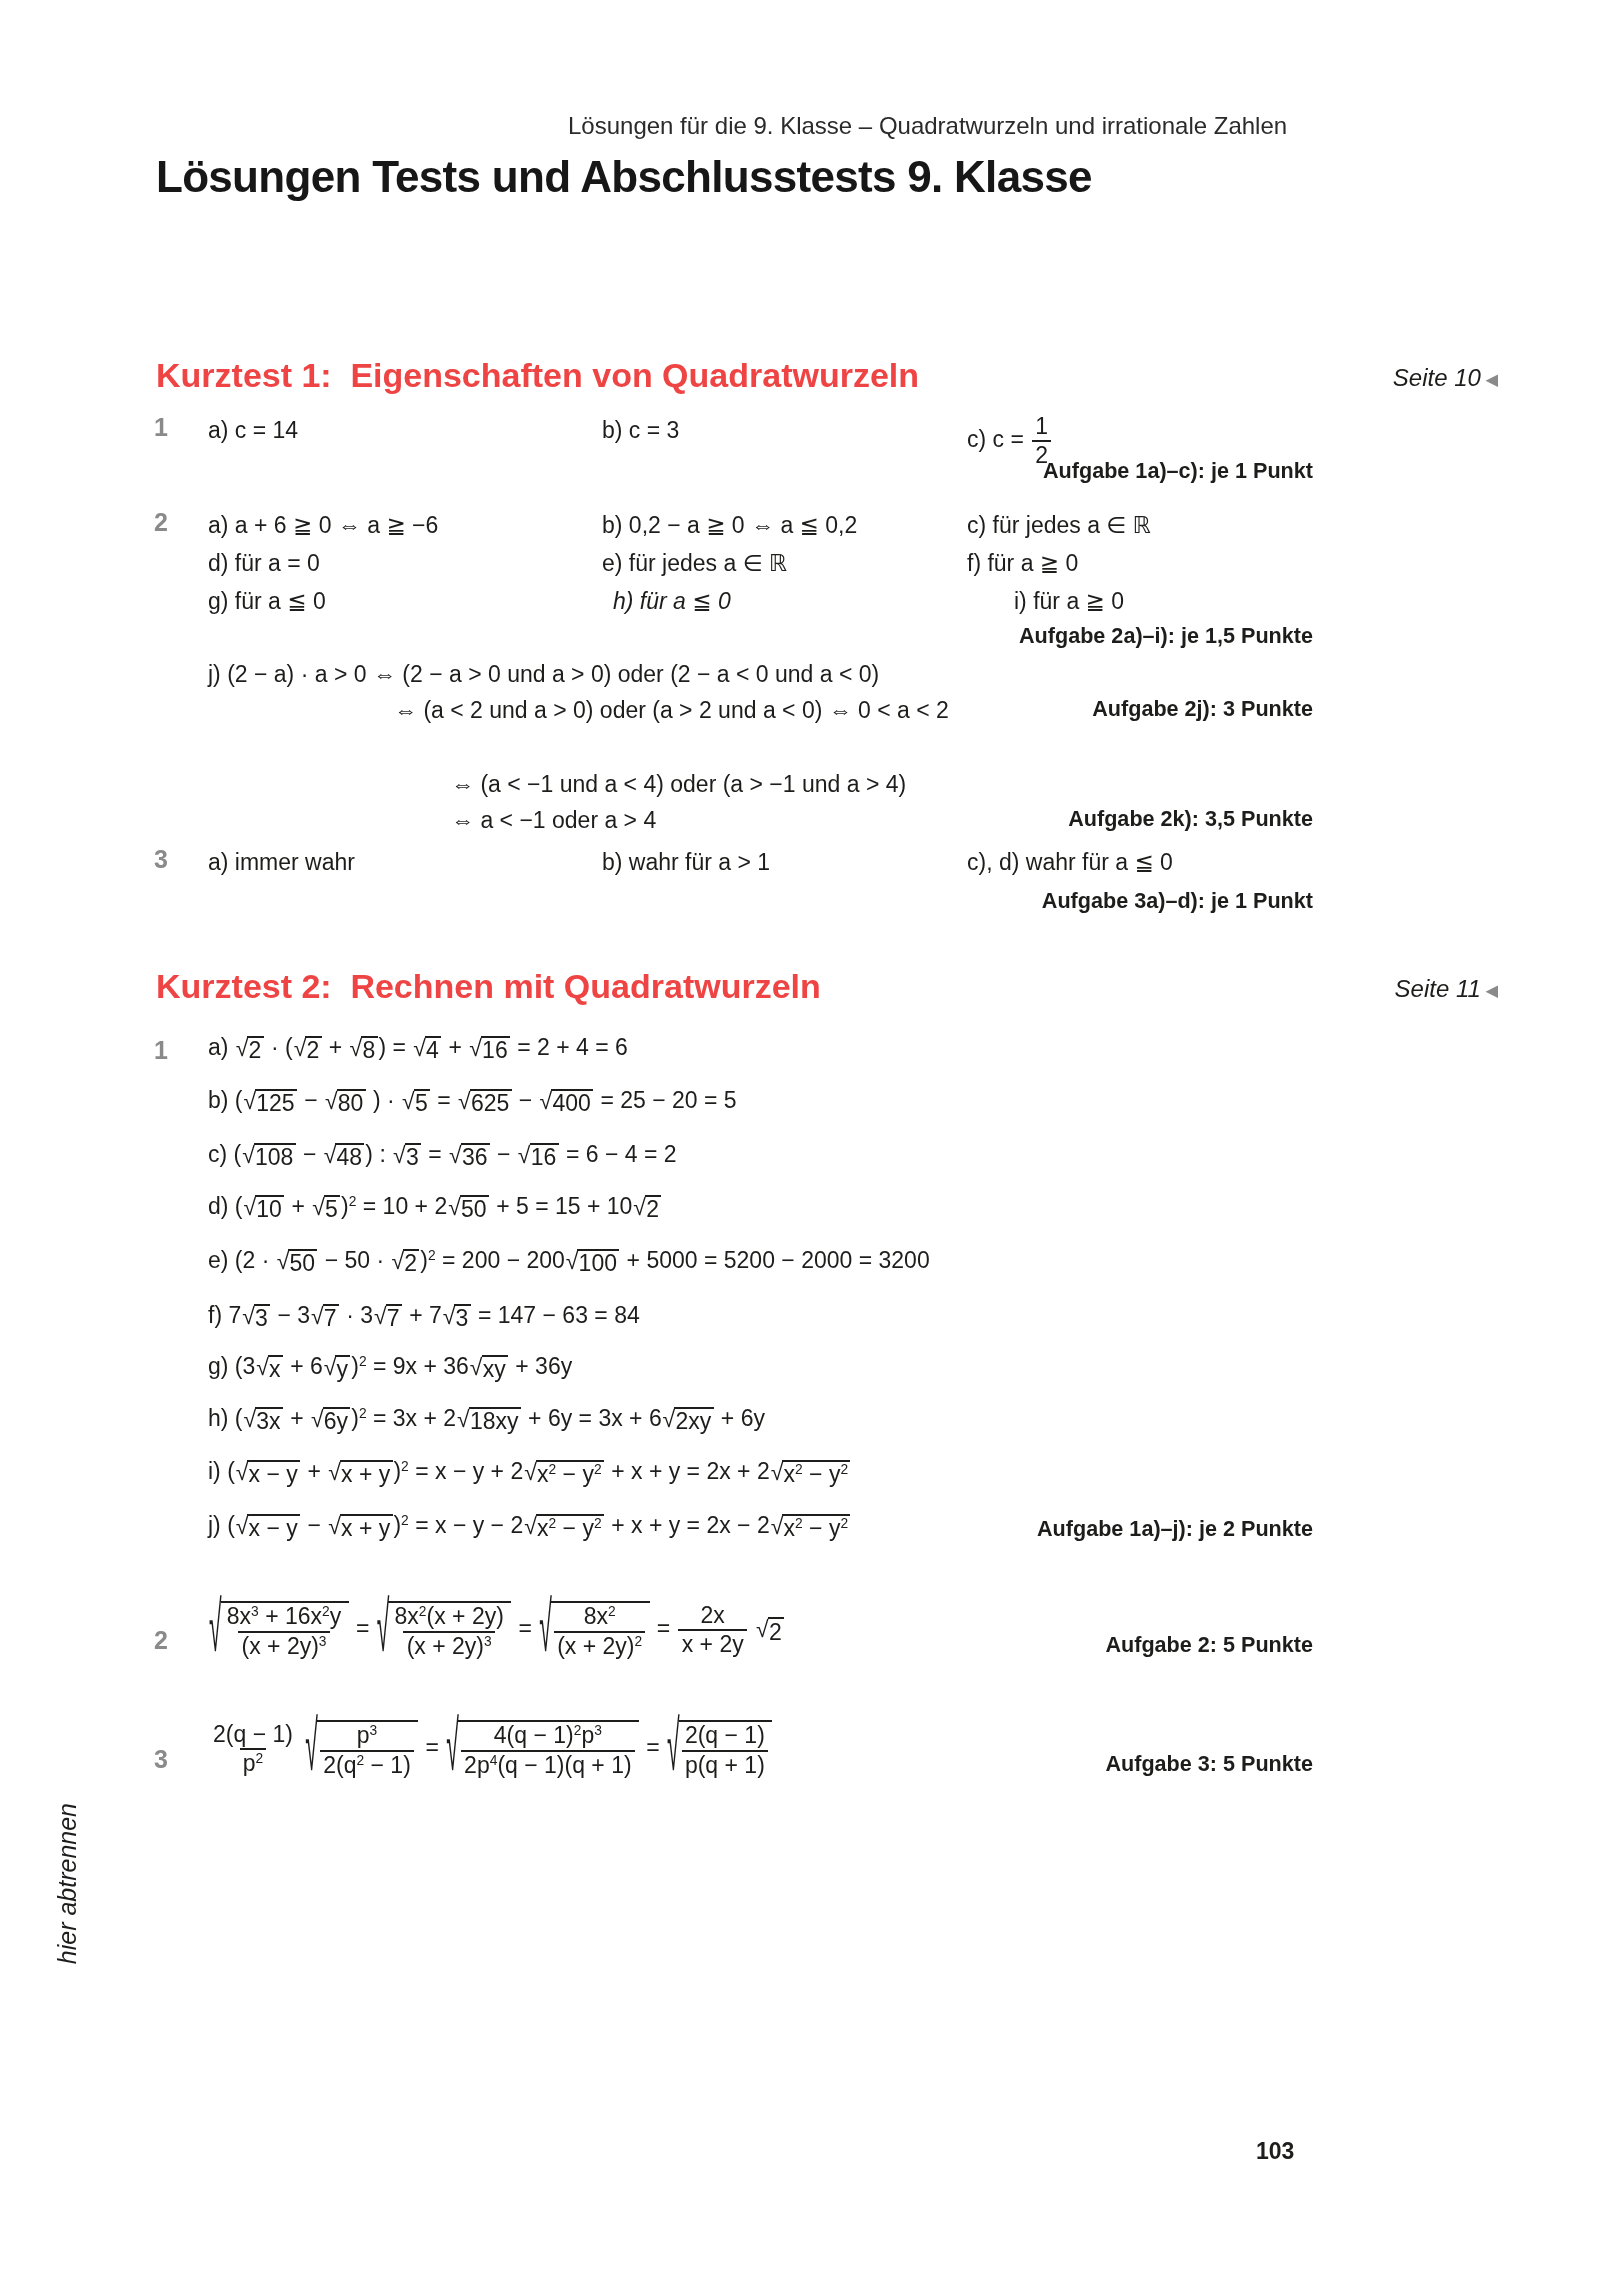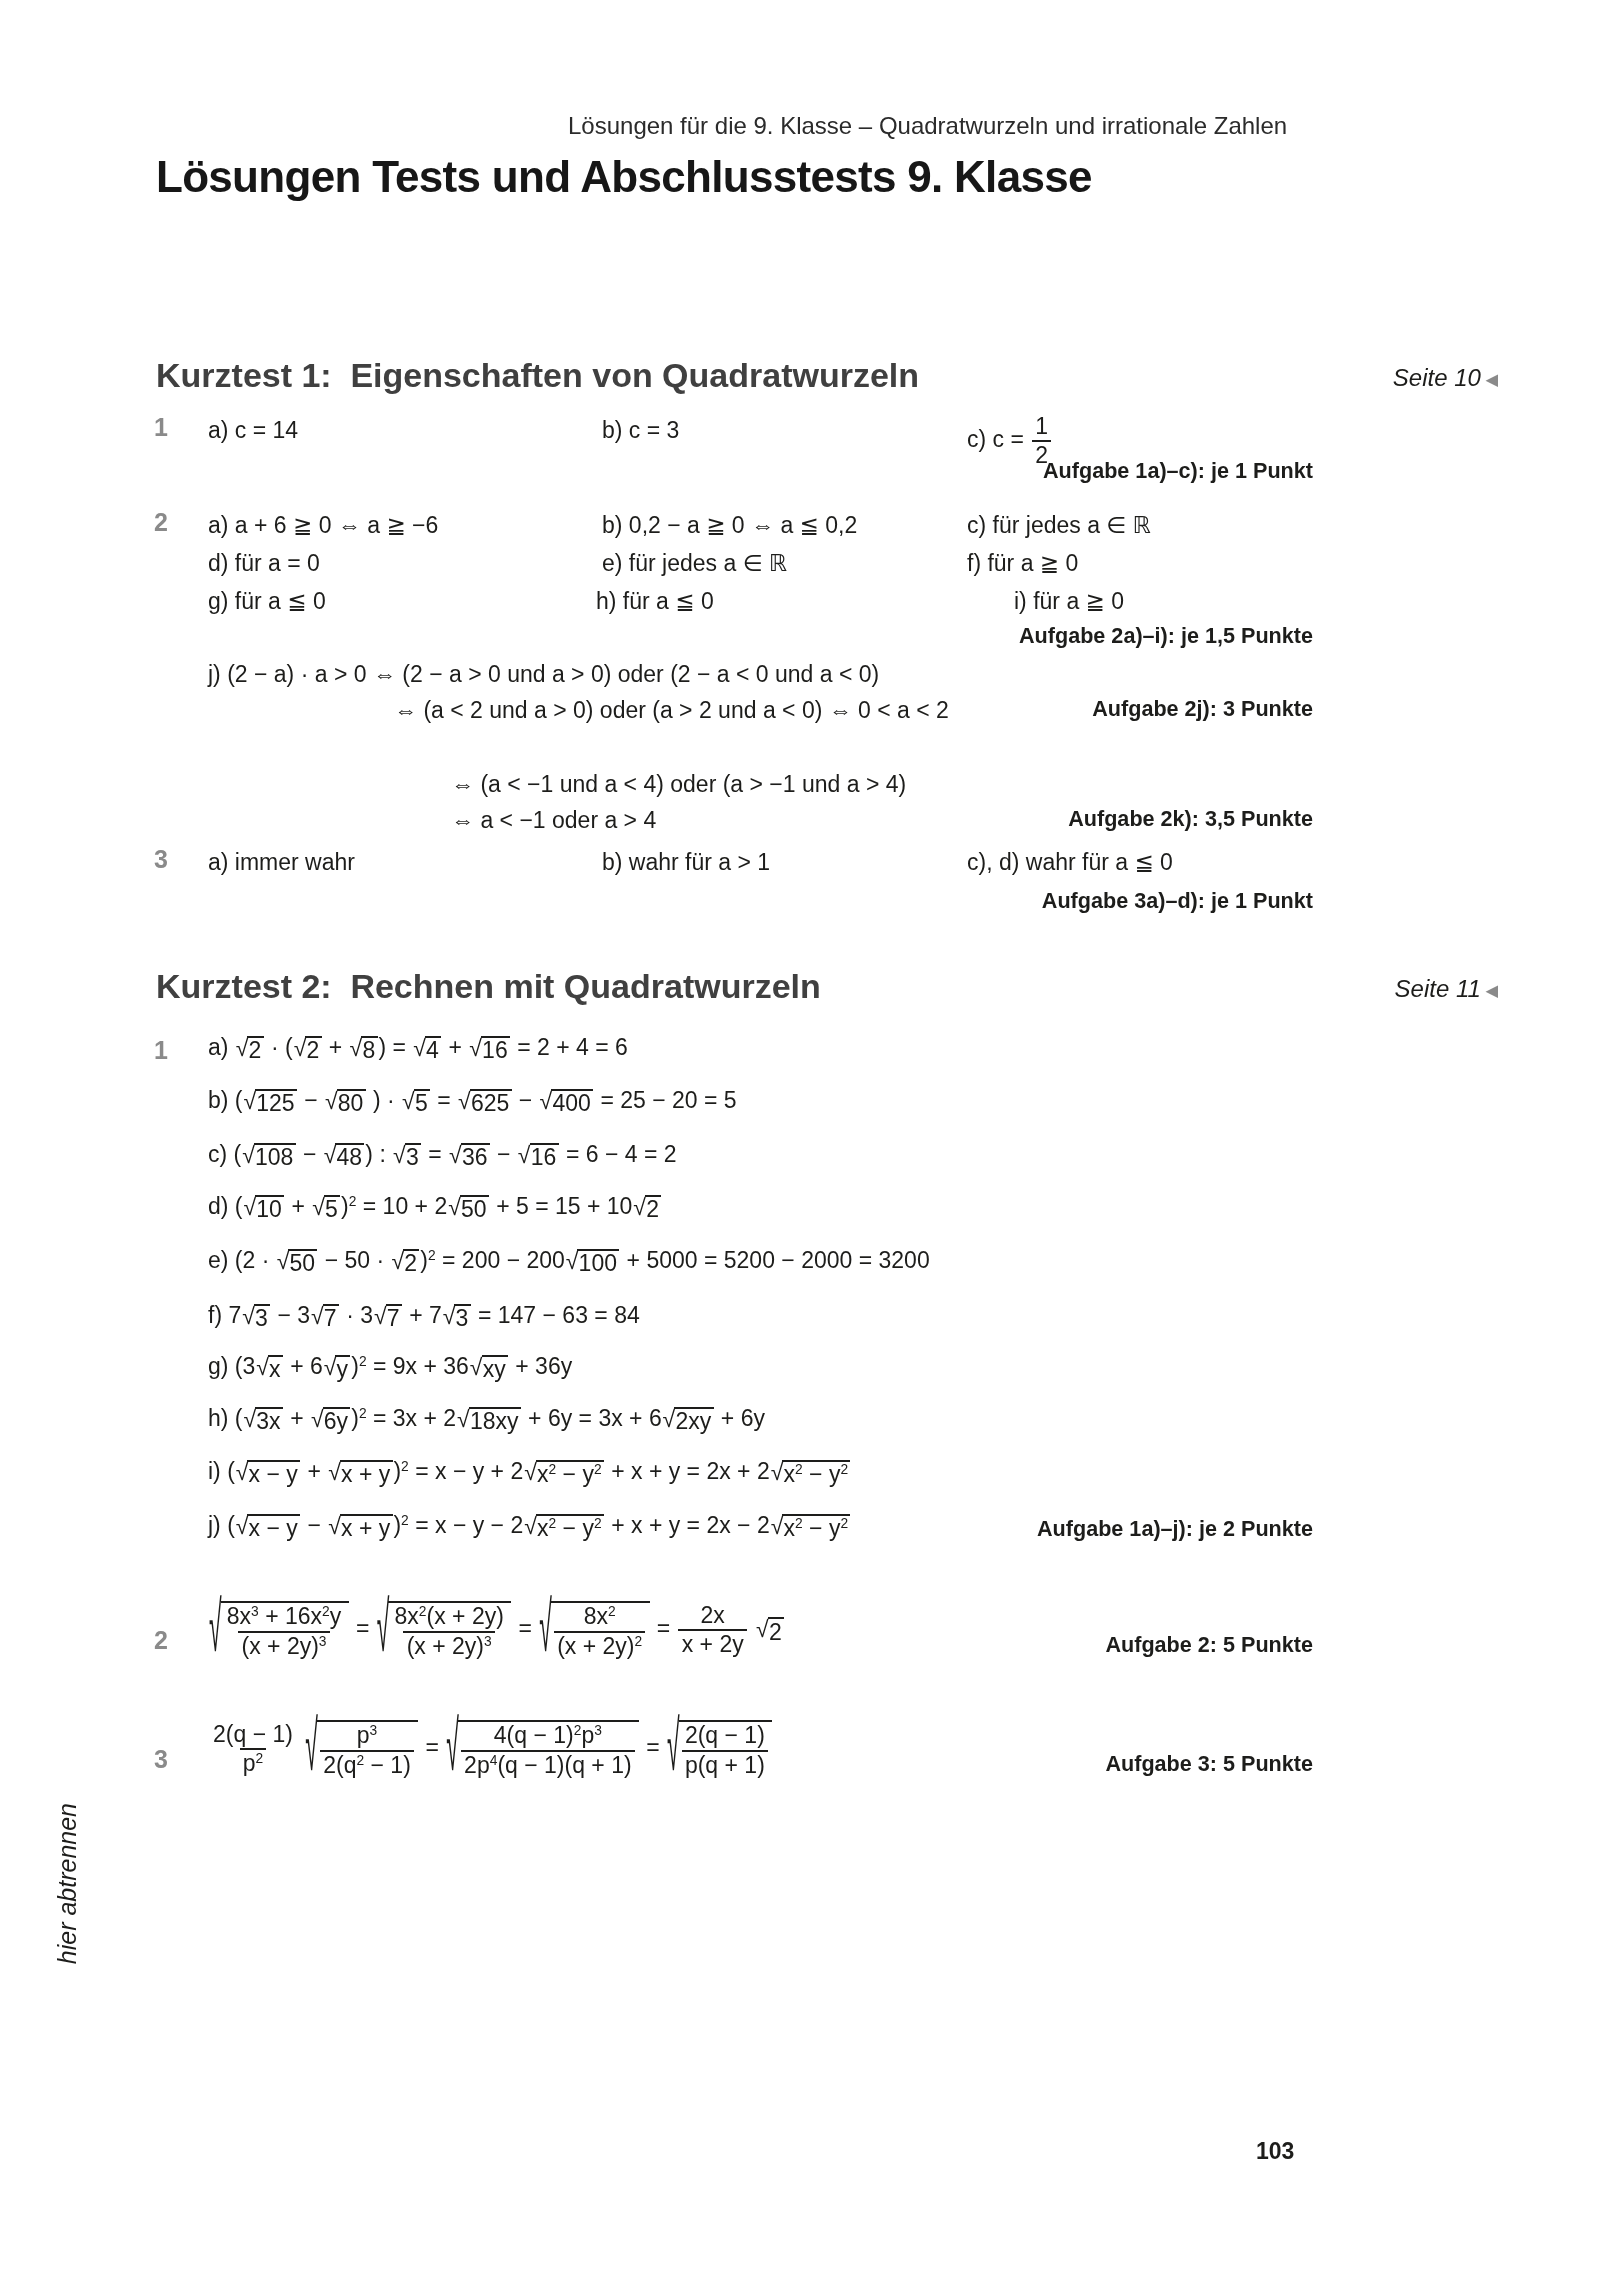--- a/index.html
+++ b/index.html
@@ -2,21 +2,21 @@
 <html style="font-size:10.5px"><head>
 <meta charset="utf-8">
 <style>
   html,body{margin:0;padding:0;background:#e8e8e8;}
   .page{position:relative;width:1623px;height:2295px;background:#ffffff;
         font-family:"Liberation Sans","DejaVu Sans",sans-serif;color:#1d1d1b;overflow:hidden;}
   .abs{position:absolute;white-space:nowrap;}
   .running{font-size:24px;color:#2b2b2b;}
   .h1{font-size:44px;font-weight:bold;color:#171717;letter-spacing:-0.7px;}
   .h2{font-size:36px;font-weight:bold;color:#171717;}
-  .h3{font-size:34px;font-weight:bold;color:#404040;}
+  .h3{font-size:34px;font-weight:bold;color:#ef4444;}
   .h3 .rest{margin-left:0.55em;}
   .pageref{font-size:24px;font-style:italic;color:#1d1d1b;text-align:right;}
   .pageref .arrow{font-style:normal;color:#8a8a8a;font-size:0.68em;margin-left:0.28em;vertical-align:0.08em;}
   .tasknum{font-size:25px;font-weight:bold;color:#8a8a8a;}
   .math{font-size:23px;line-height:1.5;}
   .pts{font-size:21.6px;font-weight:bold;text-align:right;}
   .pagenum{font-size:23px;font-weight:bold;}
   .cutmark{font-size:25px;font-style:italic;writing-mode:vertical-rl;transform:rotate(180deg);line-height:1;}
 
   
@@ -58,21 +58,21 @@
   <div class="abs pts" style="right:310px;top:458px;">Aufgabe 1a)–c): je 1 Punkt</div>
 
   <div class="abs tasknum" style="left:154px;top:508px;">2</div>
   <div class="abs math" style="left:208px;top:508px;">a) a + 6 ≧ 0  ⇔  a ≧ −6</div>
   <div class="abs math" style="left:602px;top:508px;">b) 0,2 − a ≧ 0 ⇔ a ≦ 0,2</div>
   <div class="abs math" style="left:967px;top:508px;">c) für jedes a ∈ ℝ</div>
   <div class="abs math" style="left:208px;top:546px;">d) für a = 0</div>
   <div class="abs math" style="left:602px;top:546px;">e) für jedes a ∈ ℝ</div>
   <div class="abs math" style="left:967px;top:546px;">f) für a ≧ 0</div>
   <div class="abs math" style="left:208px;top:584px;">g) für a ≦ 0</div>
-  <div class="abs math" style="left:596px;top:584px;">h) für a ≦ 0</div>
+  <div class="abs math" style="left:613px;top:584px;font-style:italic;">h) für a ≦ 0</div>
   <div class="abs math" style="left:1014px;top:584px;">i) für a ≧ 0</div>
   <div class="abs pts" style="right:310px;top:623px;">Aufgabe 2a)–i): je 1,5 Punkte</div>
 
   <div class="abs math" style="left:208px;top:657px;">j) (2 − a) · a &gt; 0  ⇔ (2 − a &gt; 0 und a &gt; 0) oder (2 − a &lt; 0 und a &lt; 0)</div>
   <div class="abs math" style="left:394px;top:693px;">⇔ (a &lt; 2 und a &gt; 0) oder (a &gt; 2 und a &lt; 0) ⇔ 0 &lt; a &lt; 2</div>
   <div class="abs pts" style="right:310px;top:696px;">Aufgabe 2j): 3 Punkte</div>
   <div class="abs math" style="left:451px;top:767px;">⇔  (a &lt; −1 und a &lt; 4) oder (a &gt; −1 und a &gt; 4)</div>
   <div class="abs math" style="left:451px;top:803px;">⇔  a &lt; −1 oder a &gt; 4</div>
   <div class="abs pts" style="right:310px;top:806px;">Aufgabe 2k): 3,5 Punkte</div>
 

